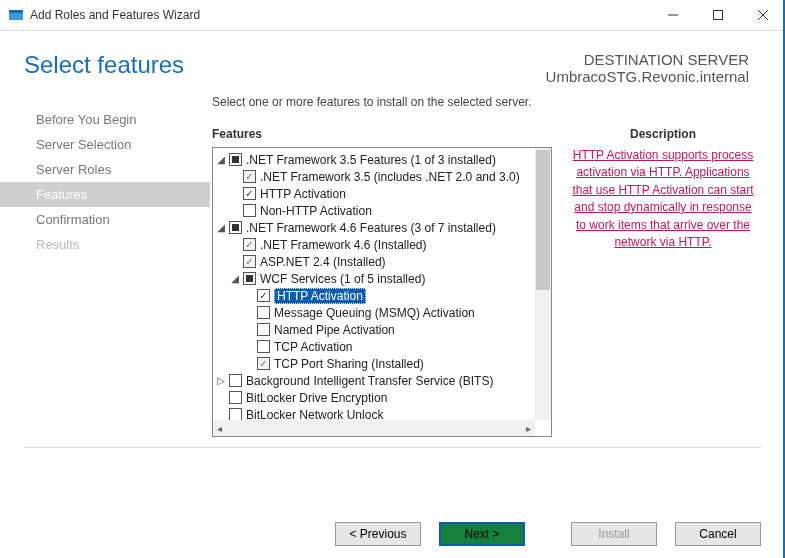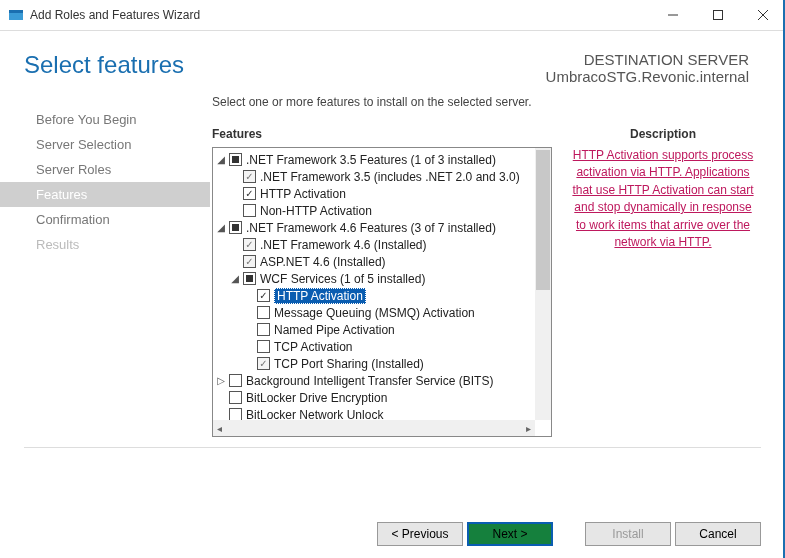--- a/index.html
+++ b/index.html
@@ -30,21 +30,21 @@
   .row { display: flex; align-items: center; height: 17px; white-space: nowrap; }
   .exp { width: 12px; text-align: center; color: #555; font-size: 10px; margin-right: 2px; }
   .cb { width: 13px; height: 13px; border: 1px solid #555; margin-right: 4px; display: inline-flex; align-items:center; justify-content:center; font-size:10px; line-height:1; background:#fff; }
   .cb.sq::after { content:""; width:7px; height:7px; background:#333; }
   .cb.chk::after { content:"✓"; color:#333; }
   .cb.chkd { background:#f4f4f4; }
   .cb.chkd::after { content:"✓"; color:#777; }
   .sel { background:#0a5db1; color:#fff; padding:0 2px; border:1px dotted #fff; }
   .desc-panel { width: 190px; text-align: center; }
   .desc-text { font-size: 12px; color: #be185d; line-height: 1.45; text-decoration: underline; }
-  .footer { position: absolute; left: 0; right: 0; bottom: 12px; display: flex; justify-content: flex-end; gap: 4px; padding-right: 24px; }
+  .footer { position: absolute; left: 0; right: 0; bottom: 12px; display: flex; justify-content: flex-end; gap: 18px; padding-right: 24px; }
   .btn { width: 86px; height: 24px; font-size: 12px; background: #e6e6e6; border: 1px solid #999; display:flex; align-items:center; justify-content:center; }
   .btn.primary { border: 2px solid #0a5db1; background:#15803d; }
   .btn.disabled { color:#9a9a9a; }
   .hr2 { height:1px; background:#ddd; margin: 10px 24px; }
   .right-edge { position:absolute; top:0; right:0; bottom:0; width:2px; background:#1b6fb0; }
 </style>
 </head>
 <body>
 
 <div class="titlebar">
@@ -121,21 +121,21 @@
                 <span class="exp">◢</span>
                 <span class="cb sq"></span>
                 <span>.NET Framework 4.6 Features (3 of 7 installed)</span>
               </div>
             <div class="row" style="padding-left:28px">
                 <span class="cb chkd"></span>
                 <span>.NET Framework 4.6 (Installed)</span>
               </div>
             <div class="row" style="padding-left:28px">
                 <span class="cb chkd"></span>
-                <span>ASP.NET 4.6 (Installed)</span>
+                <span>ASP.NET 2.4 (Installed)</span>
               </div>
             <div class="row" style="padding-left:14px">
                 <span class="exp">◢</span>
                 <span class="cb sq"></span>
                 <span>WCF Services (1 of 5 installed)</span>
               </div>
             <div class="row" style="padding-left:42px">
                 <span class="cb chk"></span>
                 <span class="sel">HTTP Activation</span>
               </div>

